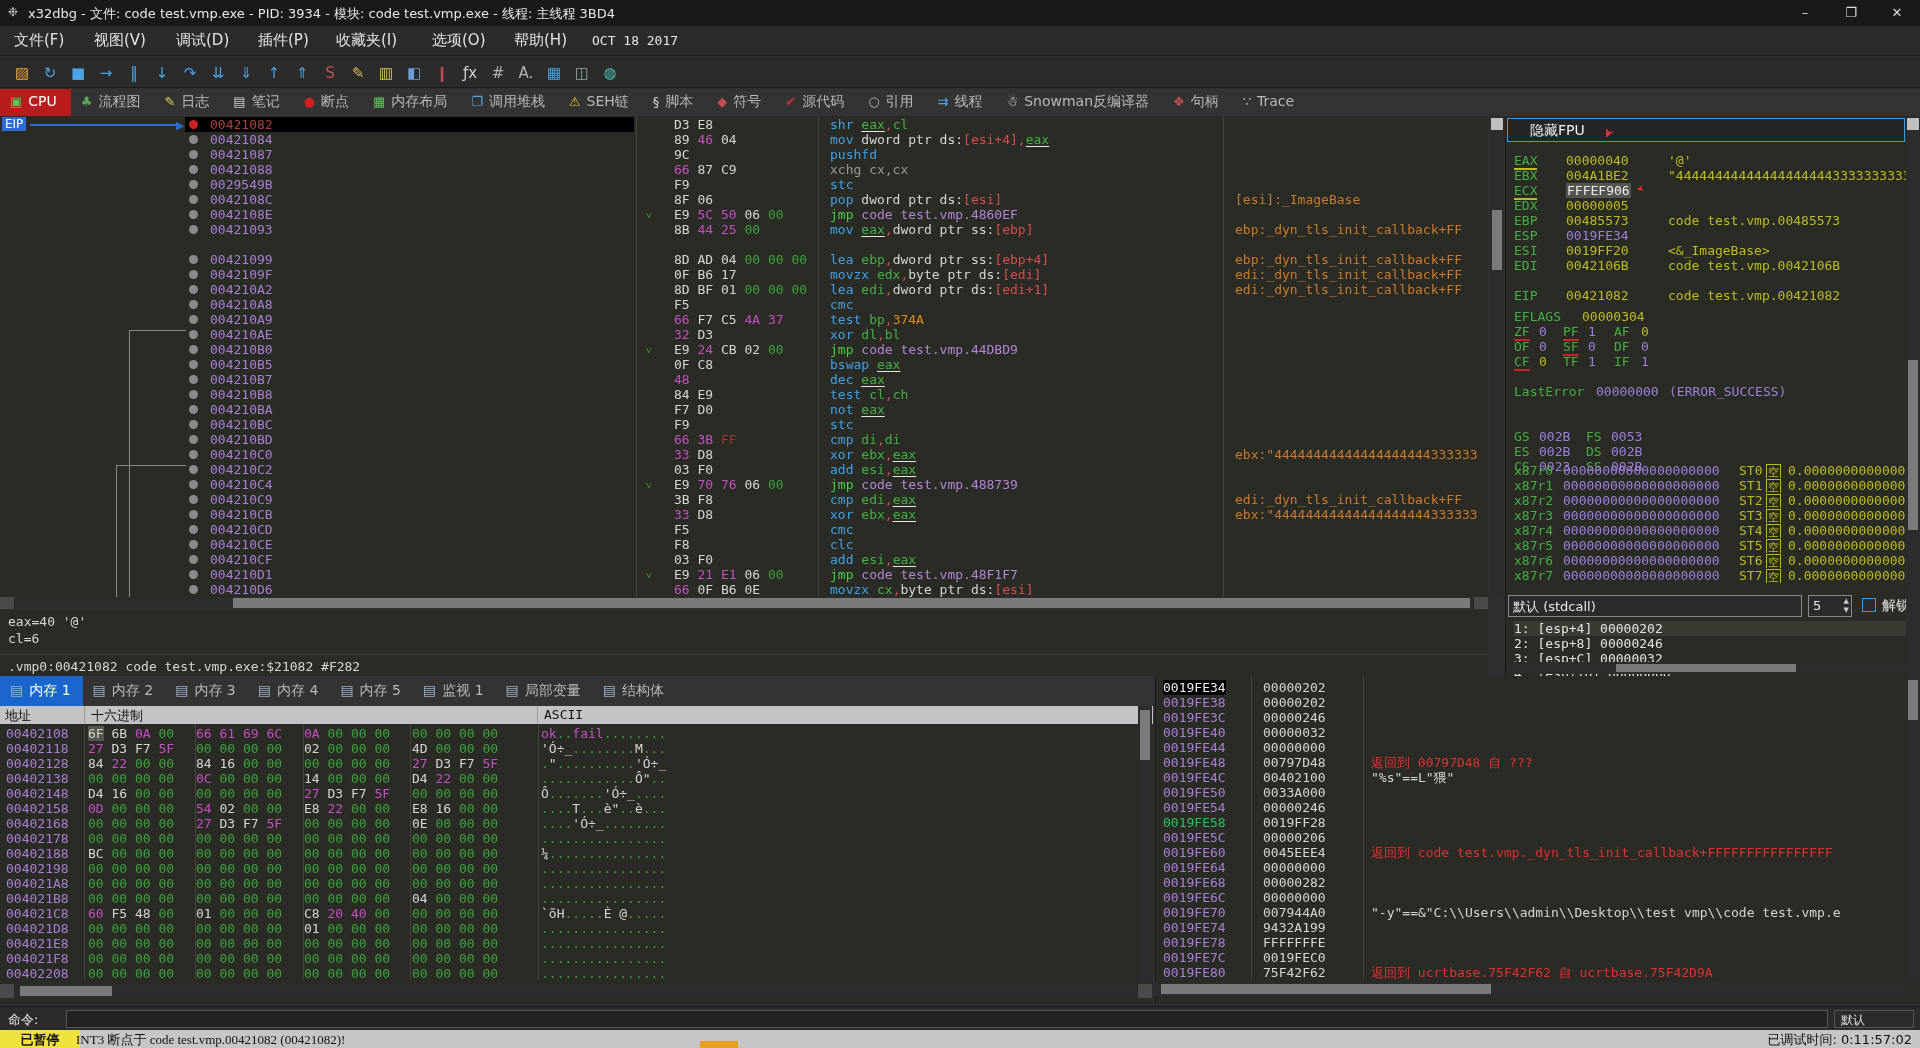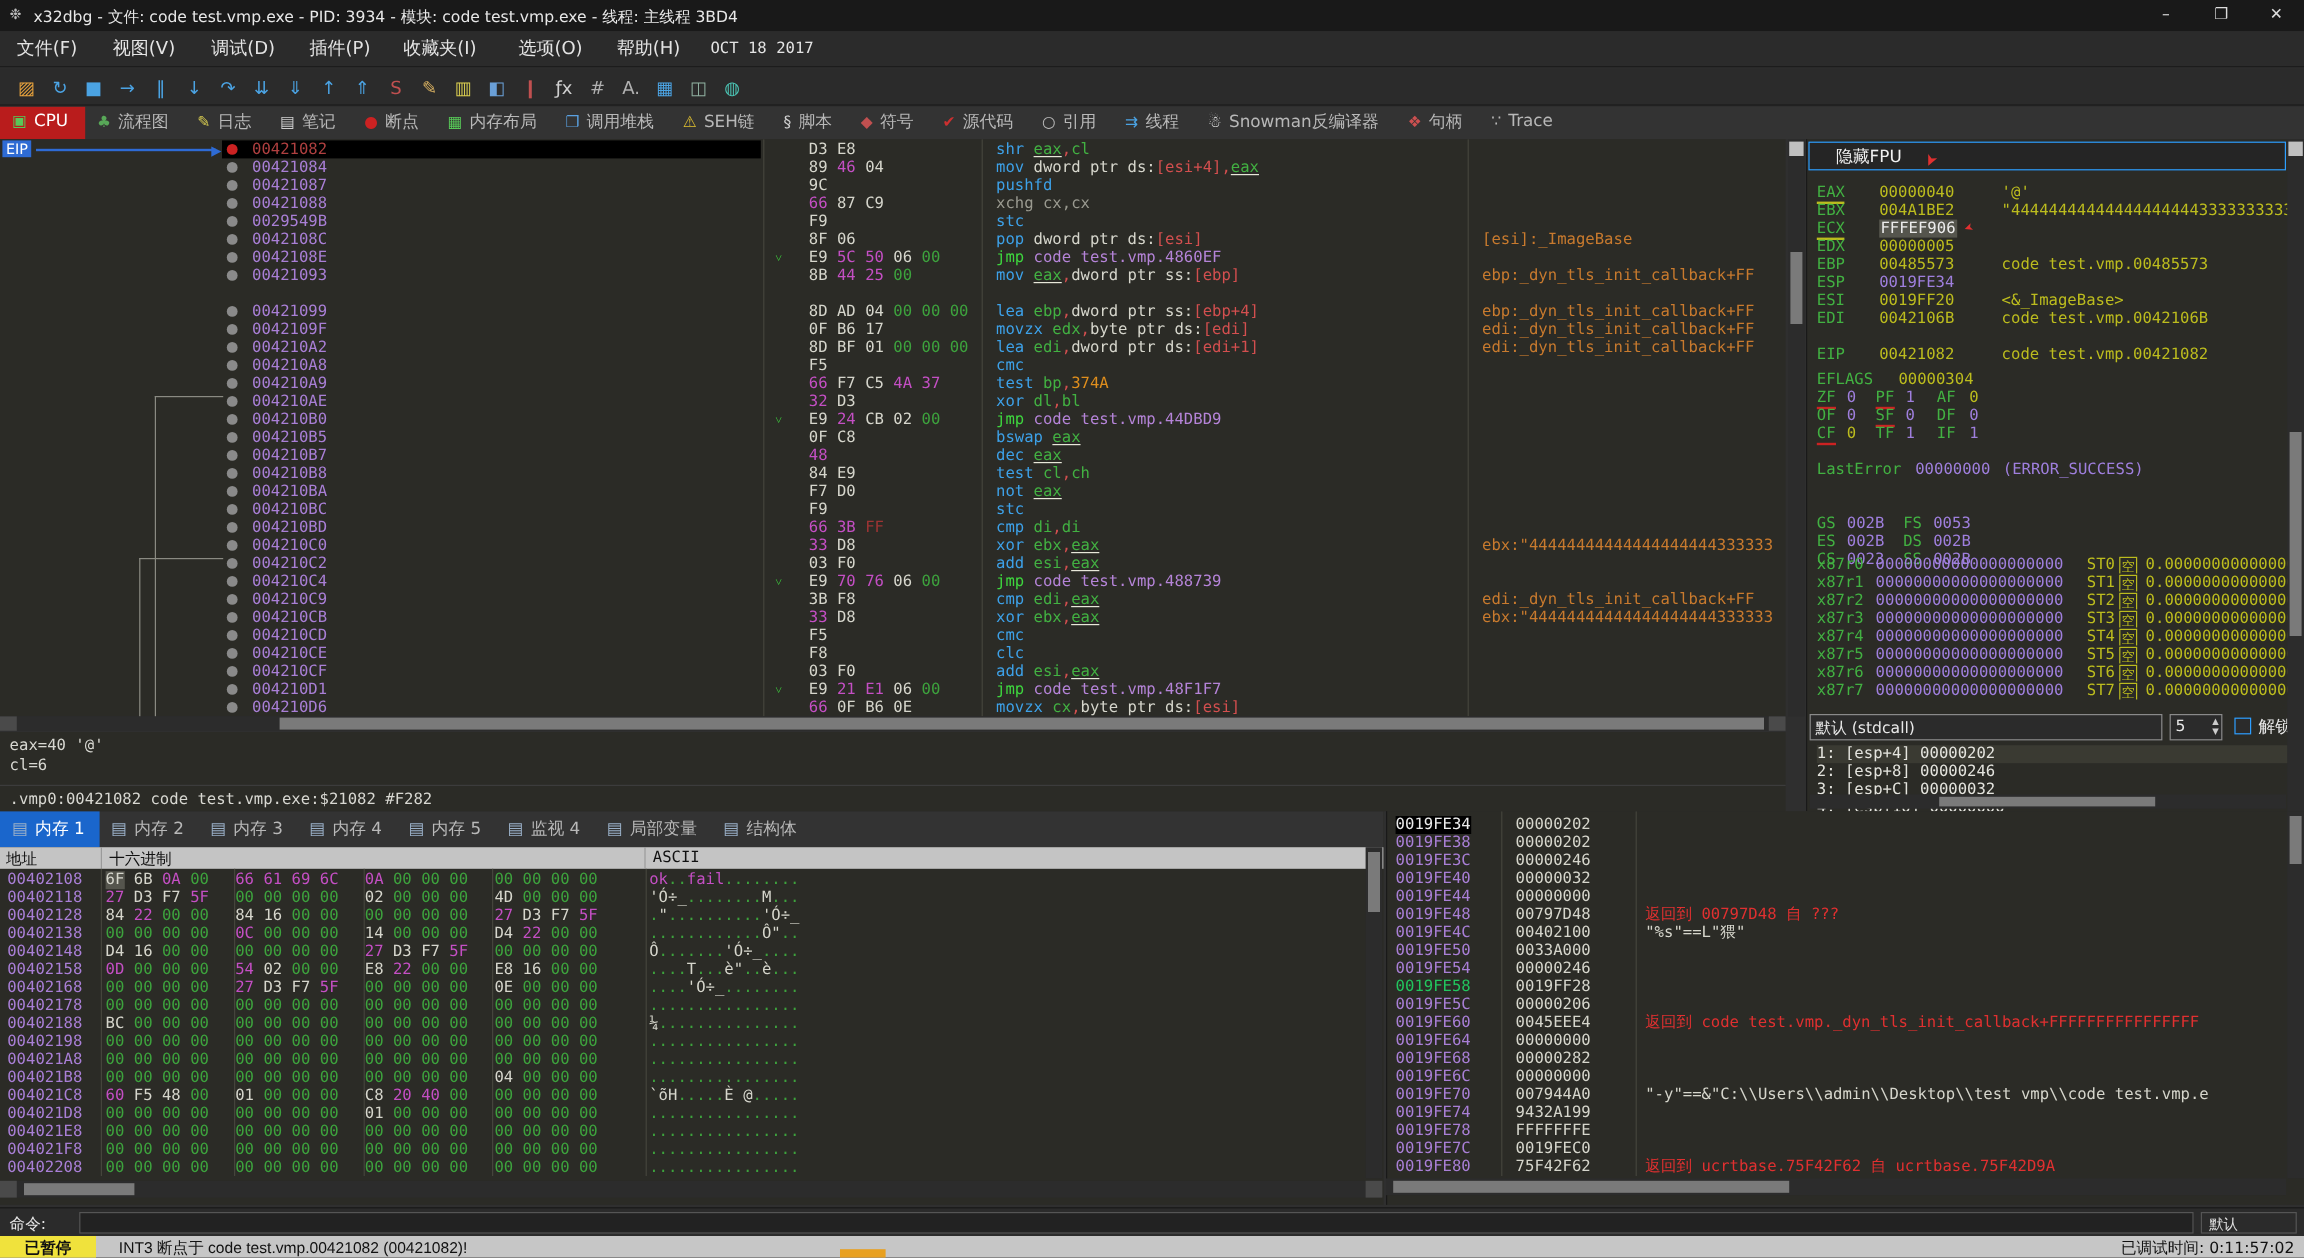--- a/index.html
+++ b/index.html
@@ -82,21 +82,21 @@
   .st-red{color:#e03030}.st-wht{color:#d6d6cc}
   .staddr-sel { background:#000; color:#ececec; }
 
   
   #cmdbar { position:absolute; left:0; top:1006px; width:1920px; height:24px; background:#2b2b2b; border-top:1px solid #1a1a1a; }
   #cmdlabel { position:absolute; left:8px; top:4px; color:#e8e8e8; font-size:13px; }
   #cmdinput { position:absolute; left:66px; top:3px; width:1762px; height:18px; background:#222; border:1px solid #555; color:#ddd; font-family:"DejaVu Sans Mono",monospace; font-size:12px; }
   #cmddefault { position:absolute; left:1834px; top:3px; width:80px; height:18px; background:#2b2b2b; border:1px solid #555; color:#e0e0e0; font-size:12px; padding:1px 6px; }
   #statusbar { position:absolute; left:0; top:1030px; width:1920px; height:18px; background:#c6c6c6; color:#111; font-size:13px; }
   #statebadge { position:absolute; left:0; top:0; width:80px; height:18px; background:#f0e23c; color:#111; text-align:center; font-weight:bold; padding-top:1px; }
-  #statusmsg { position:absolute; left:99px; top:1px; font-family:Liberation Sans, sans-serif; font-size:13px; }
+  #statusmsg { position:absolute; left:76px; top:1px; font-family:Liberation Serif, serif; font-size:13px; }
   #statusright { position:absolute; right:8px; top:1px; }
   #taskpeek { position:absolute; left:700px; top:1041px; width:38px; height:7px; background:#e8a020; }
 </style>
 </head>
 <body>
 
 <div id="screen">
 
   <div id="titlebar">
     <span class="abs" style="left:8px;top:5px;color:#bbb;font-size:12px">❉</span>
@@ -266,21 +266,21 @@
     <div class="sb-thumb" style="left:2px;top:244px;width:10px;height:170px"></div>
   </div>
 
   <div id="dumppanel">
     <div id="dumptabs">
         <div class="dtab active"><span class="tico" style="color: rgb(154, 176, 200); margin-right: 6px;">▤</span><span>内存 1</span></div>
         <div class="dtab"><span class="tico" style="color: rgb(154, 176, 200); margin-right: 6px;">▤</span><span>内存 2</span></div>
         <div class="dtab"><span class="tico" style="color: rgb(154, 176, 200); margin-right: 6px;">▤</span><span>内存 3</span></div>
         <div class="dtab"><span class="tico" style="color: rgb(154, 176, 200); margin-right: 6px;">▤</span><span>内存 4</span></div>
         <div class="dtab"><span class="tico" style="color: rgb(154, 176, 200); margin-right: 6px;">▤</span><span>内存 5</span></div>
-        <div class="dtab"><span class="tico" style="color: rgb(154, 176, 200); margin-right: 6px;">▤</span><span>监视 4</span></div>
+        <div class="dtab"><span class="tico" style="color: rgb(154, 176, 200); margin-right: 6px;">▤</span><span>监视 1</span></div>
         <div class="dtab"><span class="tico" style="color: rgb(154, 176, 200); margin-right: 6px;">▤</span><span>局部变量</span></div>
         <div class="dtab"><span class="tico" style="color: rgb(154, 176, 200); margin-right: 6px;">▤</span><span>结构体</span></div>
       </div>
     <div id="dumphdr">
       <div class="hcell" style="left:0;width:85px">地址</div>
       <div class="hcell" style="left:539px;width:600px;border-right:none">ASCII</div>
       <div class="hcell" style="left:86px;width:452px">十六进制</div>
     </div>
     <div id="dumprows">
         <div class="dumprow mono" style="left:0;top:50px;width:1136px"><span style="position: absolute; left: 6px; color: rgb(169, 127, 214);">00402108</span><span style="position: absolute; left: 88px;"><span class="b-w selbyte">6F</span><span class="b-w"> 6B</span><span class="b-m"> 0A</span><span class="b-g"> 00</span></span><span style="position: absolute; left: 196px;"><span class="b-m">66</span><span class="b-m"> 61</span><span class="b-m"> 69</span><span class="b-m"> 6C</span></span><span style="position: absolute; left: 304px;"><span class="b-m">0A</span><span class="b-g"> 00</span><span class="b-g"> 00</span><span class="b-g"> 00</span></span><span style="position: absolute; left: 412px;"><span class="b-g">00</span><span class="b-g"> 00</span><span class="b-g"> 00</span><span class="b-g"> 00</span></span><span style="position: absolute; left: 541px;"><span class="a-mag">ok</span><span class="a-grn">..</span><span class="a-mag">fail</span><span class="a-grn">........</span></span></div>

